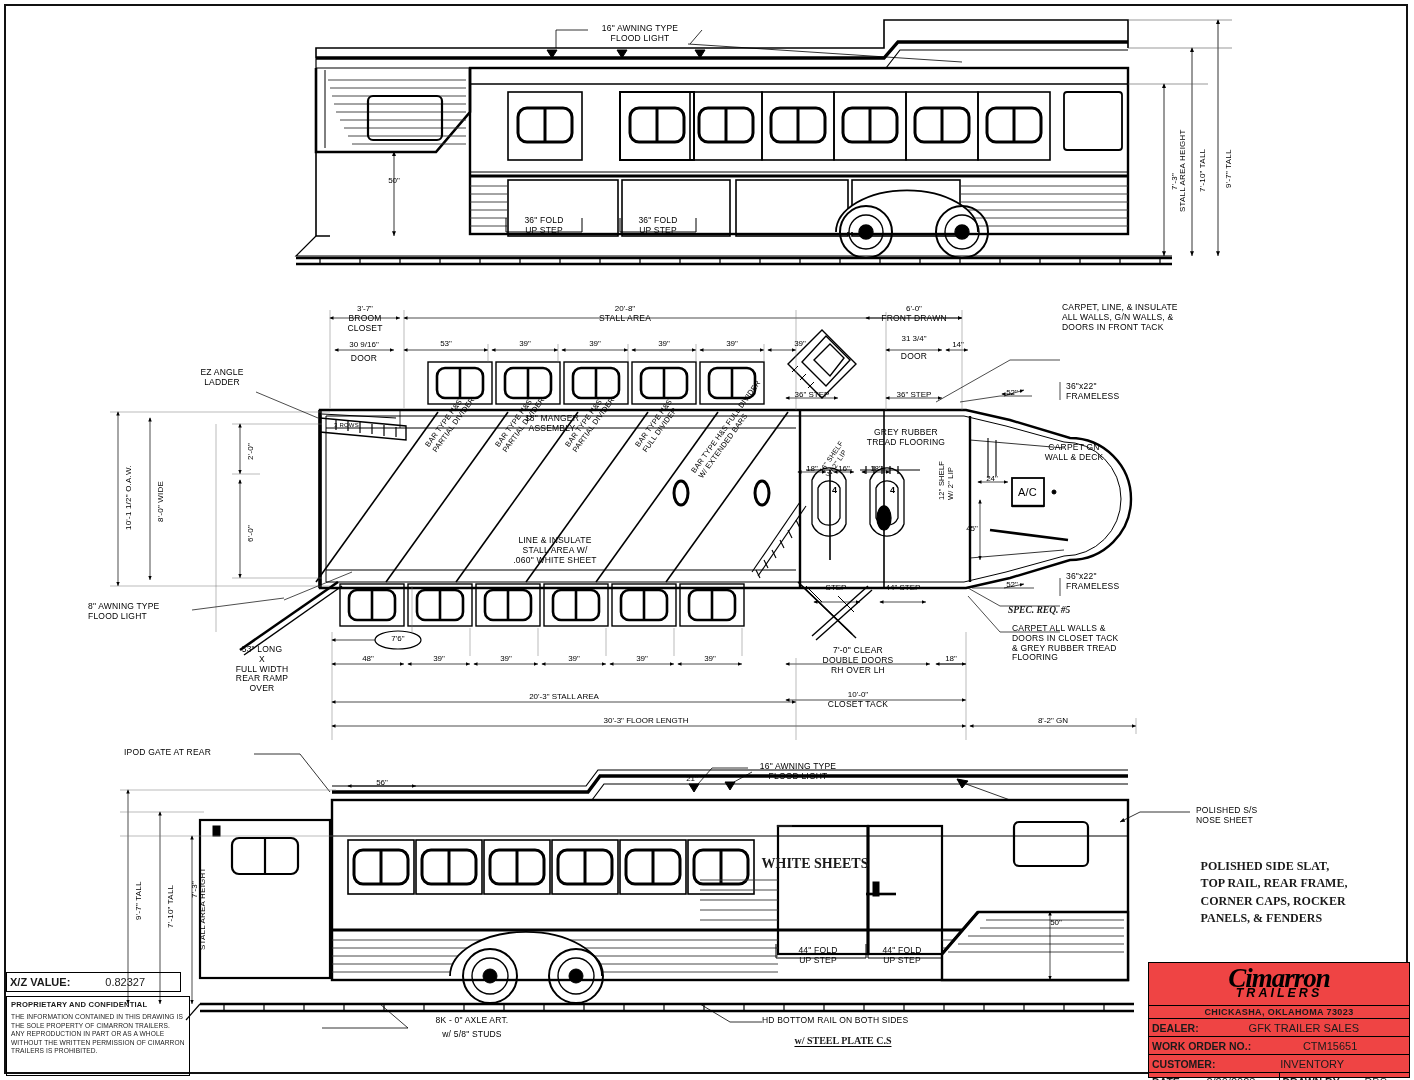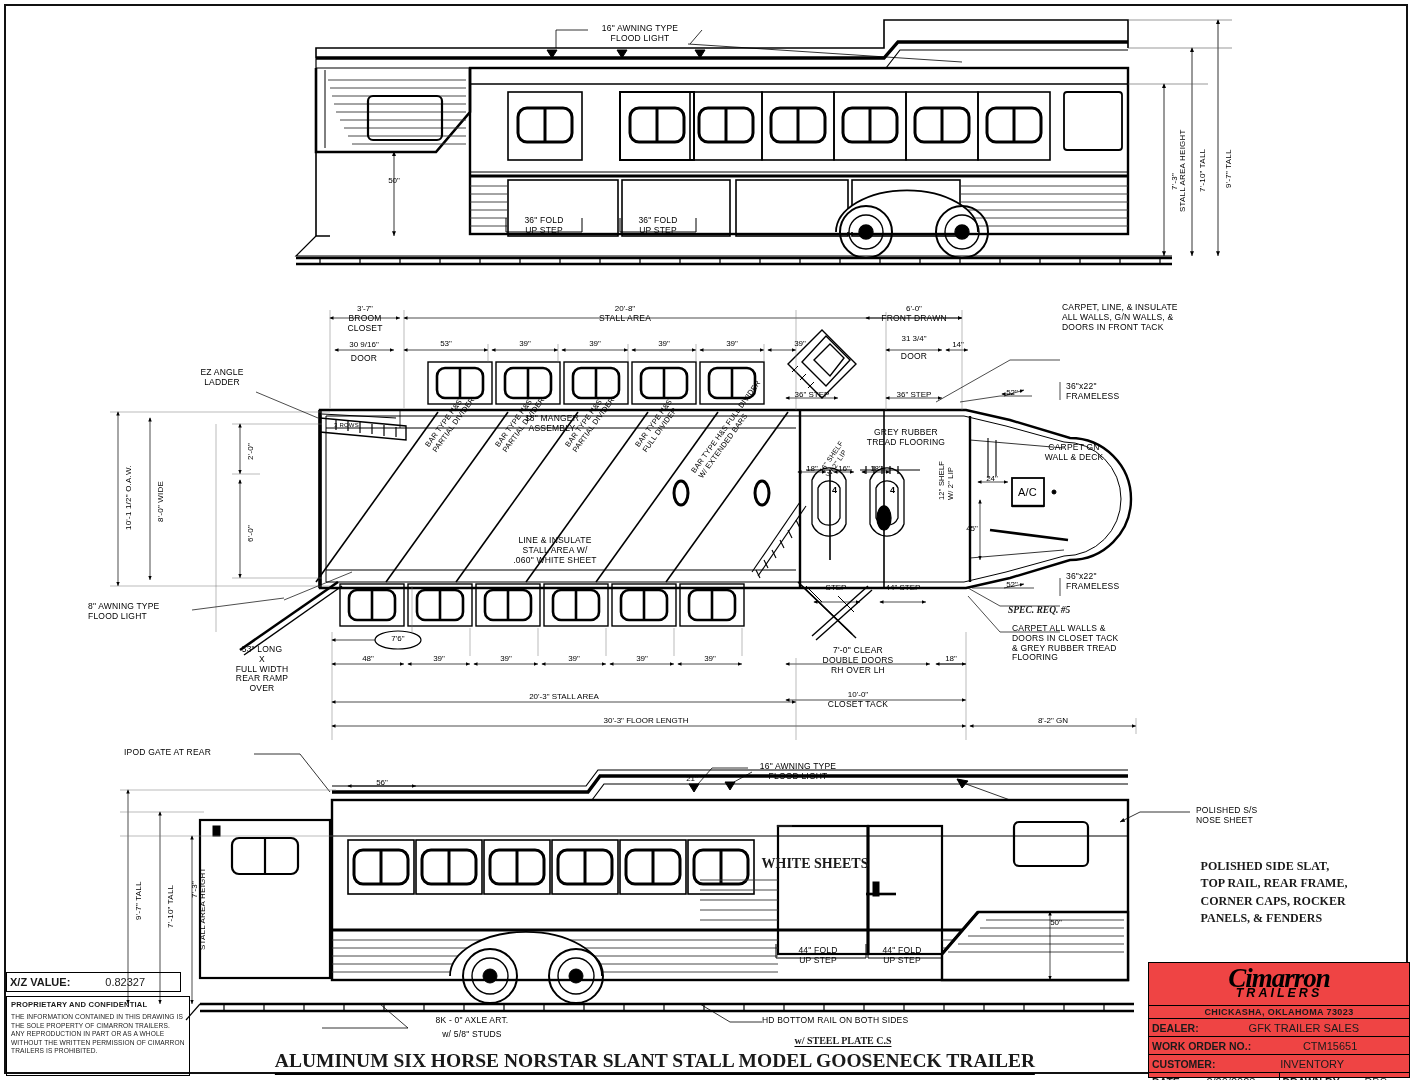--- a/index.html
+++ b/index.html
@@ -732,21 +732,20 @@
   <div class="lbl c" style="left:472px;top:1016px;">8K - 0" AXLE ART.</div>
   <div class="lbl c" style="left:472px;top:1030px;">w/ 5/8" STUDS</div>
   <div class="lbl" style="left:762px;top:1016px;">HD BOTTOM RAIL ON BOTH SIDES</div>
   <div id="steelplate">w/ STEEL PLATE C.S</div>
   <div id="whitesheets">WHITE
 SHEETS</div>
   <div id="polished">POLISHED SIDE SLAT,
 TOP RAIL, REAR FRAME,
 CORNER CAPS, ROCKER
 PANELS, &amp; FENDERS</div>
-  <div id="maintitle">ALUMINUM SIX HORSE NORSTAR SLANT STALL MODEL GOOSENECK TRAILER</div>
 
   <div id="xz">
     <span class="k">X/Z VALUE:</span>
     <span class="v">0.82327</span>
   </div>
 
   <div id="prop">
     <div class="hd">PROPRIETARY AND CONFIDENTIAL</div>
     <div class="bd">THE INFORMATION CONTAINED IN THIS DRAWING IS THE SOLE PROPERTY OF CIMARRON TRAILERS.  ANY REPRODUCTION IN PART OR AS A WHOLE WITHOUT THE WRITTEN PERMISSION OF CIMARRON TRAILERS IS PROHIBITED.</div>
   </div>

